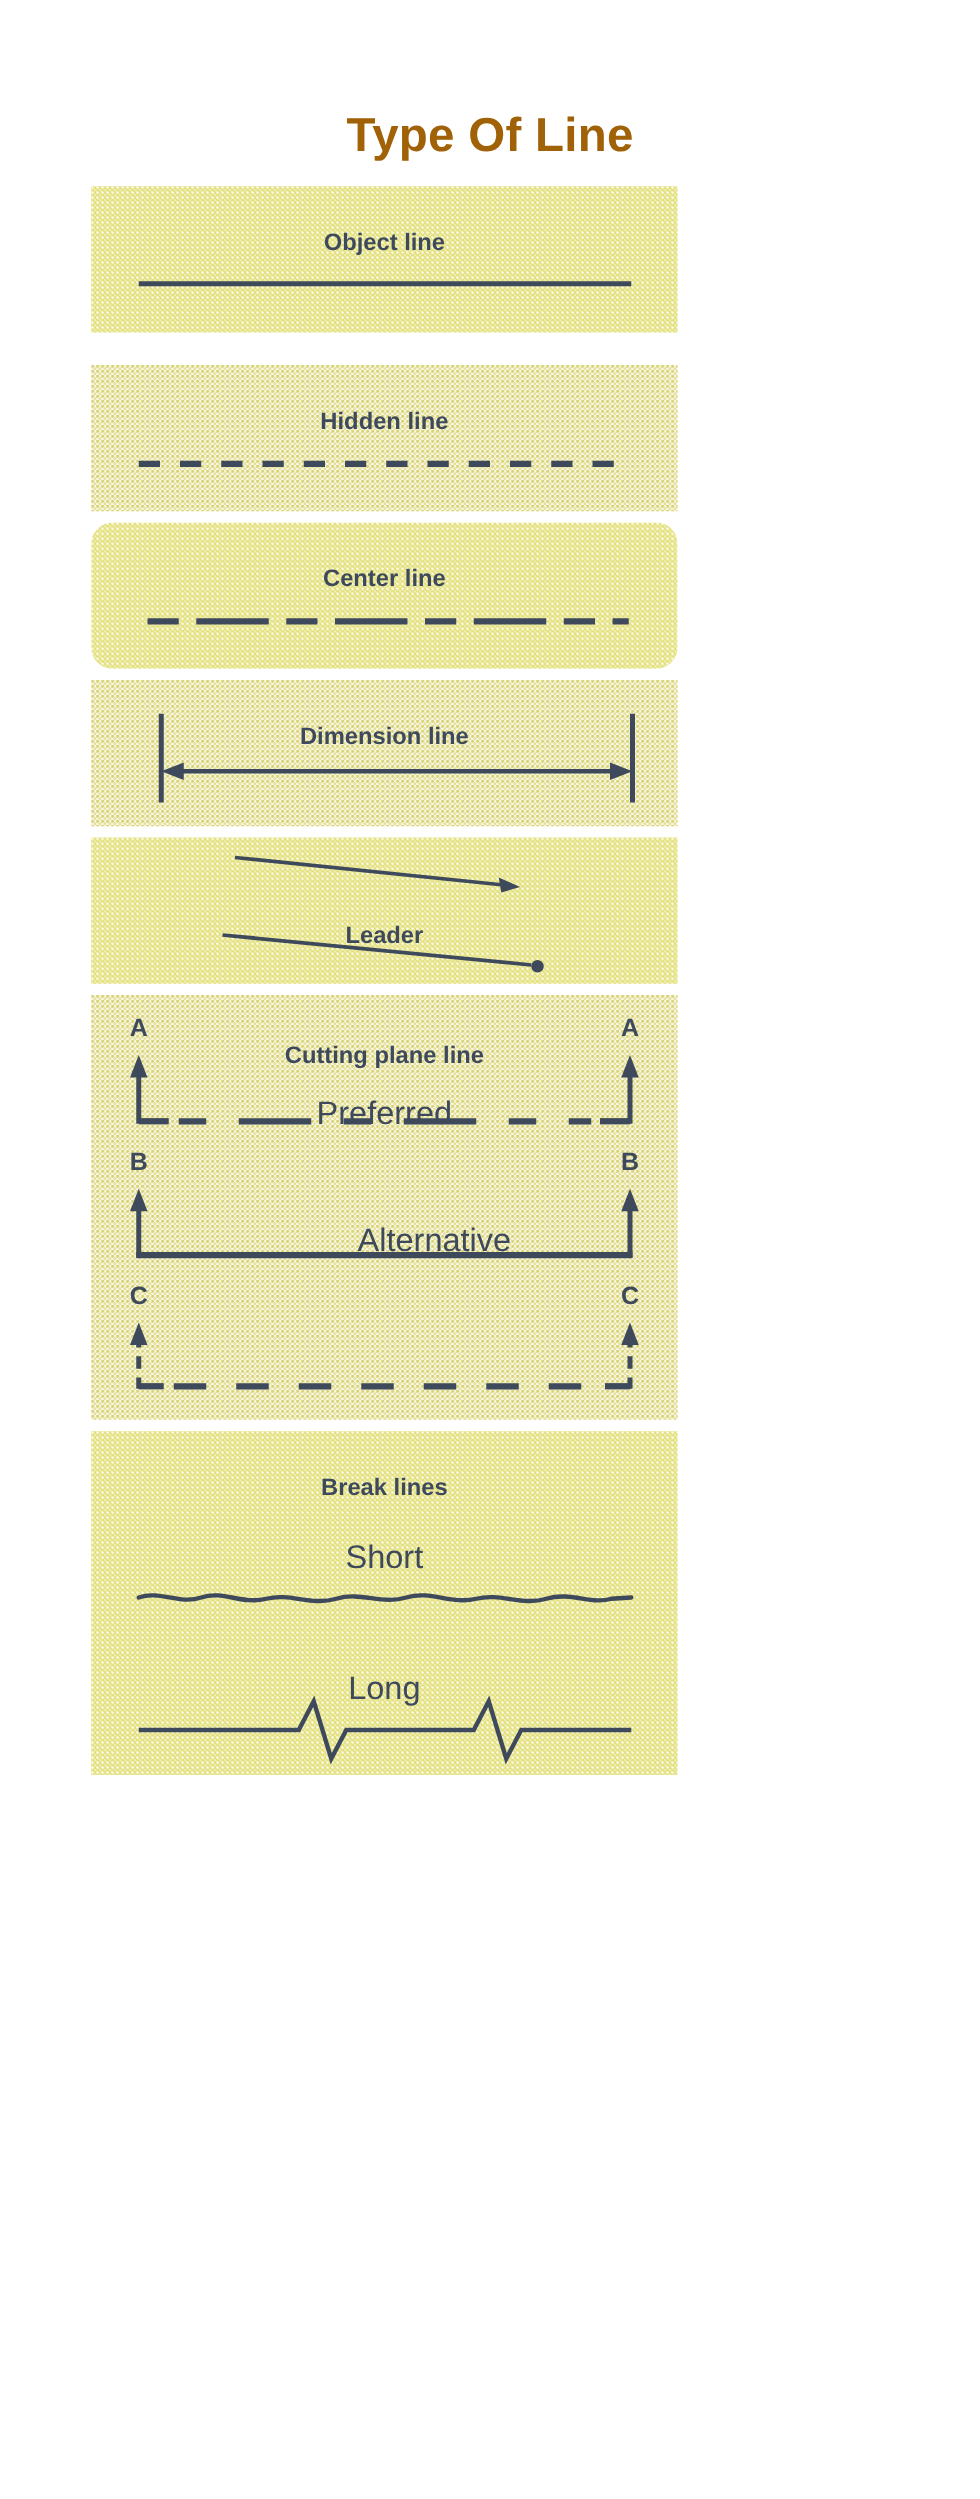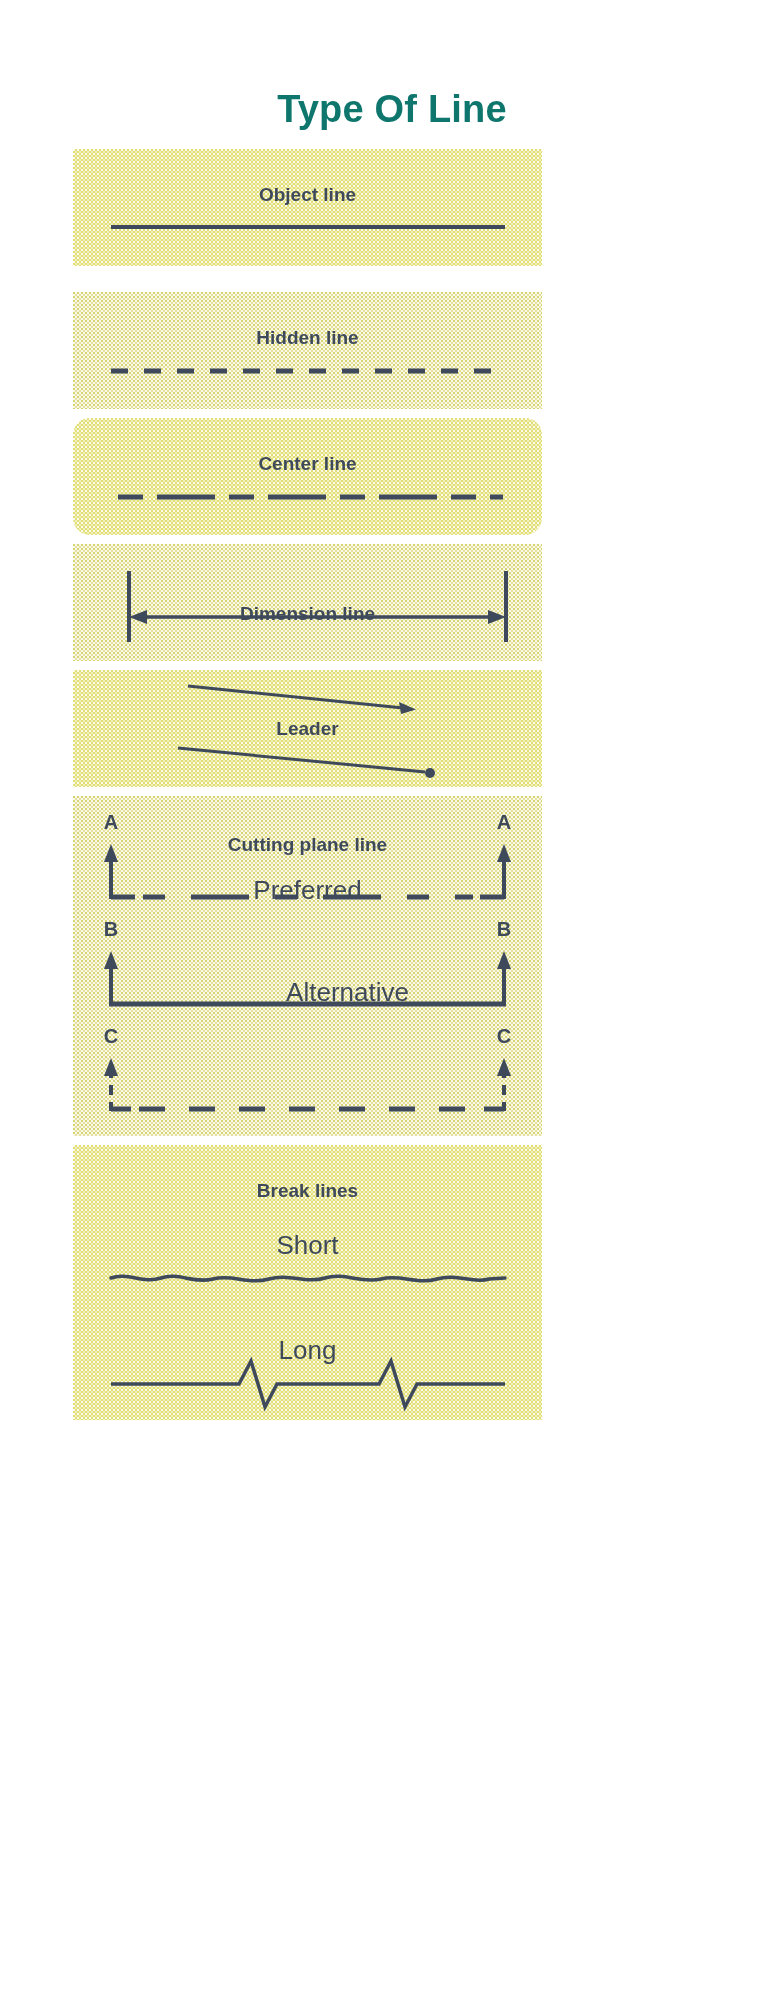--- a/index.html
+++ b/index.html
@@ -7,21 +7,21 @@
     width: 784px; height: 1999px;
     background: #ffffff;
     font-family: "Liberation Sans", sans-serif;
   }
   .page { position: relative; width: 784px; height: 1999px; background: #fff; overflow: hidden; }
 
   .title {
     position: absolute; top: 88px; left: 0; width: 784px;
     text-align: center;
     font-size: 38px; font-weight: bold; letter-spacing: .2px;
-    color: #0f766e;
+    color: #a16207;
   }
 
   .blocks { position: absolute; left: 73px; top: 149px; width: 469px; }
 
   .block { position: relative; width: 469px; margin-bottom: 9px; }
 
   
   .tex-dark {
     background-color: #e2df76;
     background-image:
@@ -85,37 +85,37 @@
     <div class="block b-center tex-dark">
       <div class="lbl" style="top:35px;">Center line</div>
       <div class="svgwrap">
         <svg viewBox="0 0 469 117" preserveAspectRatio="none">
           <line x1="45" y1="79" x2="430" y2="79" stroke="#3e4a5b" stroke-width="5" stroke-dasharray="25 14 58 14" stroke-linecap="butt"></line>
         </svg>
       </div>
     </div>
 
     <div class="block b-dim tex-light">
-      <div class="lbl" style="top:35px;margin-top:24px;">Dimension line</div>
+      <div class="lbl" style="top:35px;">Dimension line</div>
       <div class="svgwrap">
         <svg viewBox="0 0 469 117" preserveAspectRatio="none">
 
           <line x1="56" y1="27" x2="56" y2="98" stroke="#3e4a5b" stroke-width="4"></line>
           <line x1="433" y1="27" x2="433" y2="98" stroke="#3e4a5b" stroke-width="4"></line>
 
           <line x1="62" y1="73" x2="427" y2="73" stroke="#3e4a5b" stroke-width="3.5"></line>
 
           <polygon points="56,73 74,66 74,80" fill="#3e4a5b"></polygon>
           <polygon points="433,73 415,66 415,80" fill="#3e4a5b"></polygon>
         </svg>
       </div>
     </div>
 
     <div class="block b-leader tex-dark">
-      <div class="lbl" style="top:48px;">Leader</div>
+      <div class="lbl" style="top:68px;">Leader</div>
       <div class="svgwrap">
         <svg viewBox="0 0 469 117" preserveAspectRatio="none">
 
           <line x1="115" y1="16" x2="330" y2="38" stroke="#3e4a5b" stroke-width="3"></line>
           <polygon points="343,39.5 326,32 328,44" fill="#3e4a5b"></polygon>
 
           <line x1="105" y1="78" x2="352" y2="102" stroke="#3e4a5b" stroke-width="3"></line>
           <circle cx="357" cy="103" r="5" fill="#3e4a5b"></circle>
         </svg>
       </div>

